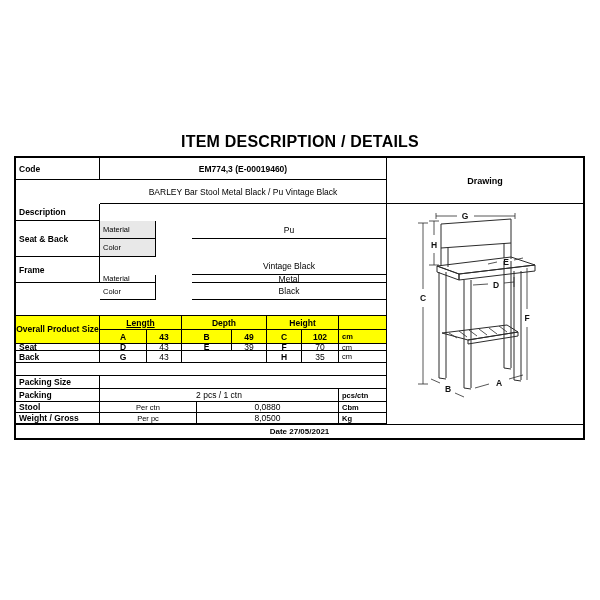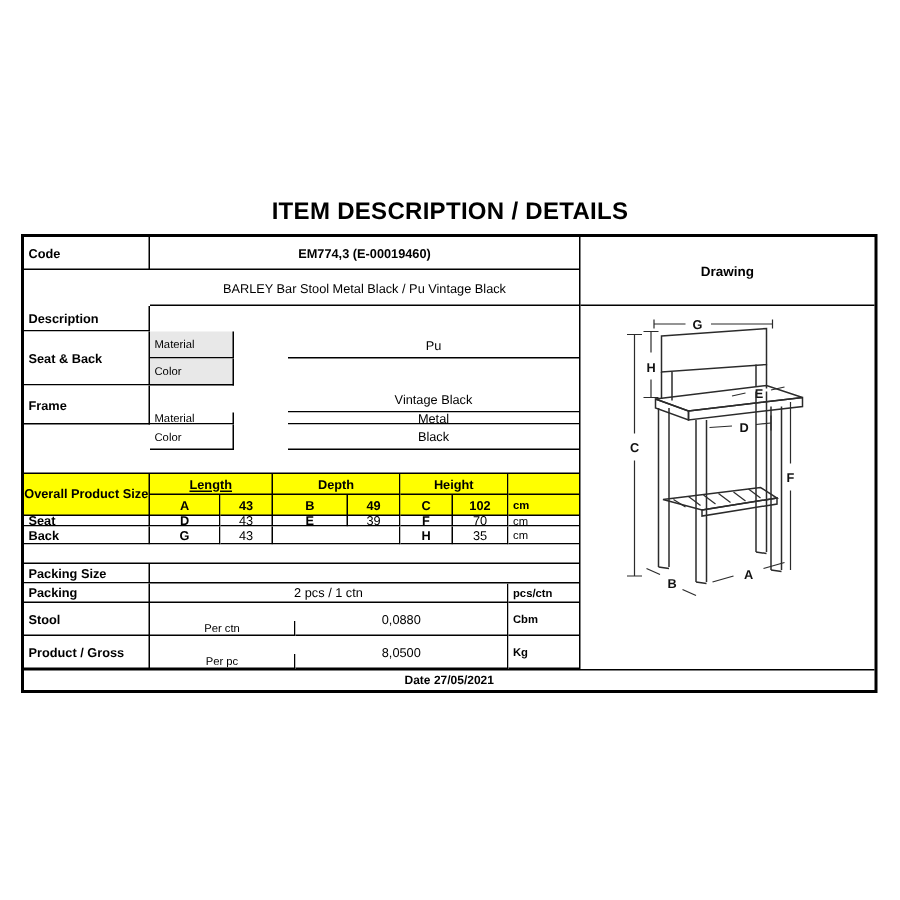--- a/index.html
+++ b/index.html
@@ -40,21 +40,21 @@
   .gcol1{grid-column:1/2;}
   .gspanRest{grid-column:2/11;}
   .gsub{grid-column:2/4;}
   .gvalWide{grid-column:4/11;margin-left:36px;}
   .gfull{grid-column:1/11;}
   .gA{grid-column:2/3;} .g43{grid-column:3/5;} .gB{grid-column:5/7;}
   .g49{grid-column:7/8;text-align:right;} .gC{grid-column:8/9;} .g102{grid-column:9/10;}
   .gU{grid-column:10/11;}
   .gLen{grid-column:2/5;text-decoration:underline;} .gDep{grid-column:5/8;} .gHei{grid-column:8/10;}
   .gBD{grid-column:5/8;}
-  .gBasis{grid-column:2/6;margin-top:12px;} .gBval{grid-column:6/10;}
+  .gBasis{grid-column:2/6;} .gBval{grid-column:6/10;}
   .gPackVal{grid-column:2/10;}
   .gPsVal{grid-column:2/11;position:relative;}
   .ps-item{position:absolute;top:0;height:100%;display:flex;align-items:center;margin-top:36px;}
   
   .drawing-col{flex:1;border-left:1px solid #000;display:flex;flex-direction:column;box-sizing:border-box;}
   .drawing-header{
     height:46px;border-bottom:1px solid #000;display:flex;align-items:center;justify-content:center;
     font-size:9px;font-weight:bold;box-sizing:border-box;
   }
   .drawing-area{flex:1;position:relative;}
@@ -141,21 +141,21 @@
 
       <div class="cell b left gcol1">Packing</div>
       <div class="cell gPackVal">2 pcs / 1 ctn</div>
       <div class="cell b left sm noR gU">pcs/ctn</div>
 
       <div class="cell b left gcol1">Stool</div>
       <div class="cell sm gBasis">Per ctn</div>
       <div class="cell gBval">0,0880</div>
       <div class="cell b left sm noR gU">Cbm</div>
 
-      <div class="cell b left gcol1">Product / Gross</div>
+      <div class="cell b left gcol1">Weight / Gross</div>
       <div class="cell sm gBasis">Per pc</div>
       <div class="cell gBval">8,0500</div>
       <div class="cell b left sm noR gU">Kg</div>
     </div>
 
     <div class="drawing-col">
       <div class="drawing-header">Drawing</div>
       <div class="drawing-area">
         <svg width="197" height="198" viewBox="0 0 197 198">
 

